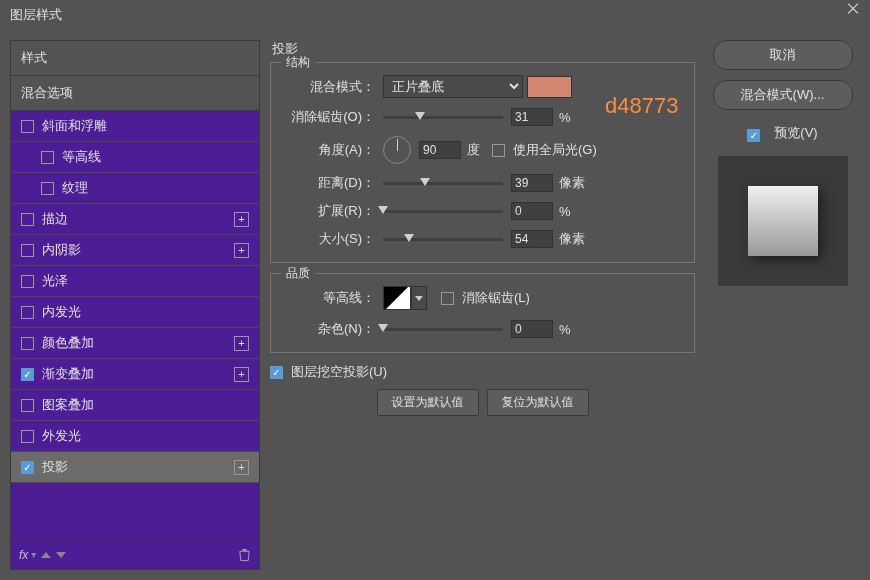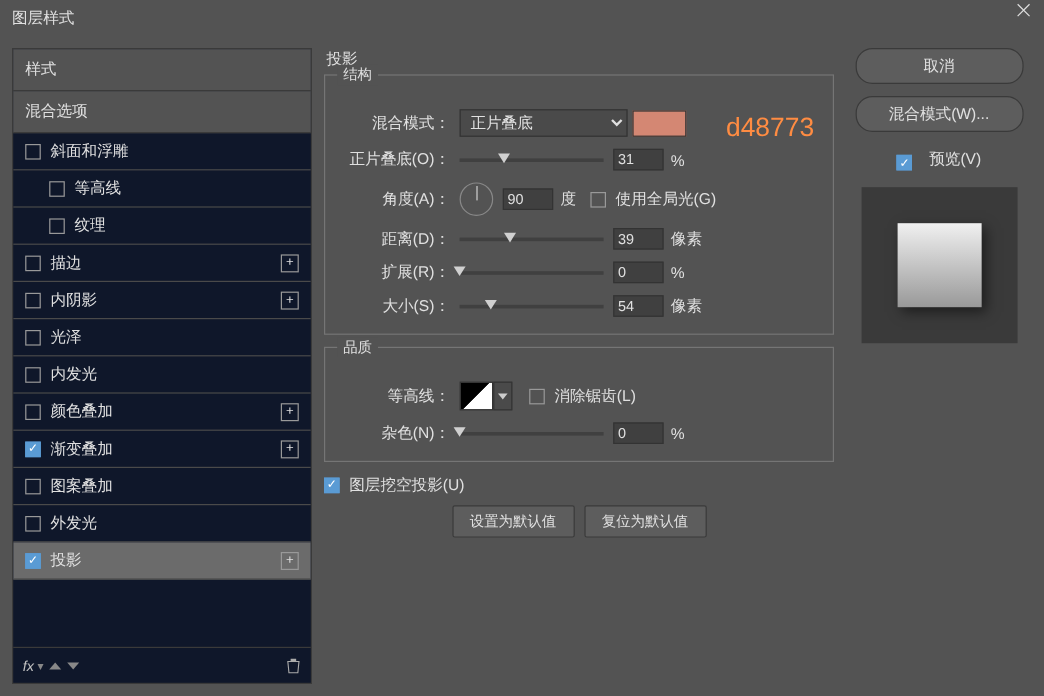--- a/index.html
+++ b/index.html
@@ -5,40 +5,40 @@
     * { box-sizing: border-box; margin: 0; padding: 0; font-family: "Microsoft YaHei", sans-serif; }
     body { background: #535353; width: 870px; height: 580px; overflow: hidden; color: #e0e0e0; font-size: 13px; }
     .titlebar { height: 30px; background: #535353; display: flex; align-items: center; padding: 0 10px; justify-content: space-between; }
     .titlebar-title { font-size: 13px; color: #e0e0e0; }
     .close-x { width: 14px; height: 14px; cursor: pointer; }
     .close-x::before, .close-x::after { content:''; position:absolute; width:14px; height:1px; background:#e0e0e0; }
     .close-x { position: relative; }
     .close-x::before { transform: rotate(45deg); }
     .close-x::after { transform: rotate(-45deg); }
     .main { display: flex; height: 550px; padding: 10px; gap: 10px; }
-    .left-panel { width: 250px; background: #0f172a; border: 1px solid #3a3a3a; display: flex; flex-direction: column; }
+    .left-panel { width: 250px; background: #4c1d95; border: 1px solid #3a3a3a; display: flex; flex-direction: column; }
     .left-header { padding: 8px 10px; background: #535353; border-bottom: 1px solid #3a3a3a; }
     .style-list { flex: 1; overflow: hidden; }
     .style-item { display: flex; align-items: center; padding: 6px 10px; border-bottom: 1px solid #4a4a4a; position: relative; }
     .style-item.indented { padding-left: 30px; }
     .style-item.selected { background: #6b6b6b; }
     .chk { width: 13px; height: 13px; border: 1px solid #999; margin-right: 8px; display: inline-flex; align-items: center; justify-content: center; cursor: pointer; }
     .chk.checked { background: #5a9bd4; border-color: #5a9bd4; }
     .chk.checked::after { content: '✓'; font-size: 10px; color: #fff; }
     .plus-box { position: absolute; right: 10px; width: 15px; height: 15px; border: 1px solid #999; display: flex; align-items: center; justify-content: center; font-size: 11px; cursor: pointer; }
     .left-footer { height: 30px; border-top: 1px solid #3a3a3a; display: flex; align-items: center; padding: 0 8px; gap: 5px; }
     .fx-label { font-style: italic; font-size: 12px; color: #c0c0c0; }
     .arrow-btn { width: 0; height: 0; border-left: 5px solid transparent; border-right: 5px solid transparent; cursor: pointer; }
     .arrow-up { border-bottom: 6px solid #888; }
     .arrow-down { border-top: 6px solid #888; }
     .trash { margin-left: auto; width: 13px; height: 14px; cursor: pointer; }
     .trash svg { width: 100%; height: 100%; }
     .center-panel { flex: 1; }
     .section-title { font-size: 13px; margin-bottom: 4px; padding-left: 2px; }
-    .fieldset { border: 1px solid #757575; padding: 28px 14px 14px; margin-bottom: 10px; position: relative; }
+    .fieldset { border: 1px solid #757575; padding: 12px 14px 14px; margin-bottom: 10px; position: relative; }
     .fieldset-legend { position: absolute; top: -9px; left: 10px; background: #535353; padding: 0 5px; font-size: 12px; }
     .row { display: flex; align-items: center; margin-bottom: 10px; }
     .row-label { width: 90px; text-align: right; margin-right: 8px; }
     .select-wrap { display: flex; align-items: center; }
     select { background: #4a4a4a; color: #e0e0e0; border: 1px solid #333; padding: 2px 4px; font-size: 13px; width: 140px; }
     .color-swatch { width: 45px; height: 22px; border: 1px solid #333; margin-left: 4px; cursor: pointer; }
     .slider-track { width: 120px; height: 3px; background: #404040; position: relative; margin-right: 8px; }
     .slider-thumb { position: absolute; top: -4px; width: 0; height: 0; border-left: 5px solid transparent; border-right: 5px solid transparent; border-top: 8px solid #d0d0d0; cursor: pointer; transform: translateX(-5px); }
     .num-input { width: 42px; background: #404040; border: 1px solid #333; color: #e0e0e0; padding: 1px 3px; font-size: 12px; text-align: left; }
     .unit { margin-left: 6px; }
@@ -145,21 +145,21 @@
 
       <div class="row">
         <div class="row-label">混合模式：</div>
         <div class="select-wrap">
           <select><option>正片叠底</option></select>
           <div class="color-swatch" id="color-swatch" style="background: rgb(212, 135, 115);"></div>
         </div>
       </div>
 
       <div class="row">
-        <div class="row-label">正片叠底(O)：</div>
+        <div class="row-label">消除锯齿(O)：</div>
         <div class="slider-track">
             <div class="slider-thumb" style="left:31%"></div>
           </div>
         <input class="num-input" value="31" style="">
         <span class="unit">%</span>
       </div>
 
       <div class="row">
         <div class="row-label">角度(A)：</div>
         <div class="angle-dial"></div>

